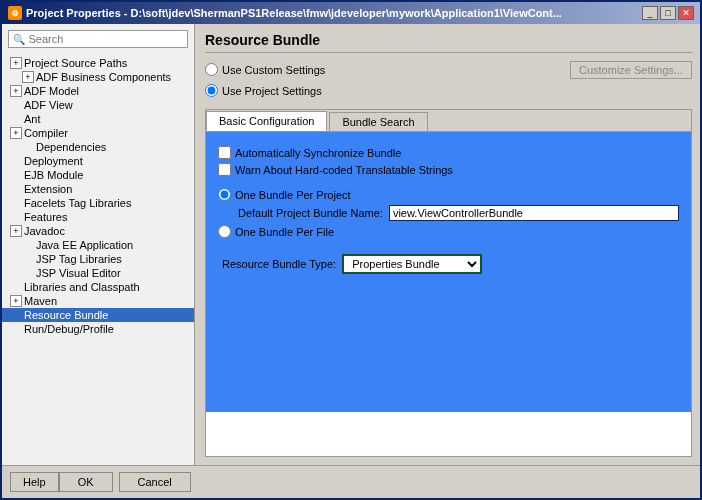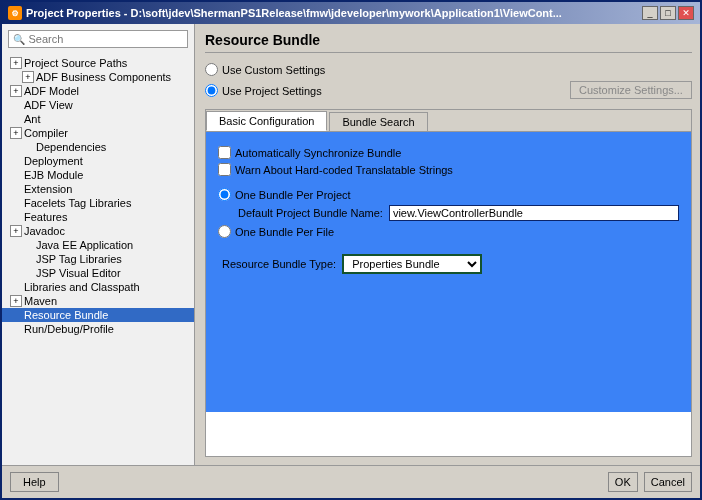--- a/index.html
+++ b/index.html
@@ -236,41 +236,41 @@
     .bundle-type-select {
       padding: 1px 4px;
       font-size: 11px;
       border: 2px solid #14532d;
       background: white;
       width: 140px;
     }
     .bottom-bar {
       display: flex;
       align-items: center;
-      justify-content: space-between;
+      justify-content: flex-start;
       padding: 6px 8px;
       border-top: 1px solid #999;
       background: #d4d0c8;
       flex-shrink: 0;
     }
     .bottom-right {
       display: flex;
       gap: 6px;
     }
     .btn {
-      padding: 3px 6px;
+      padding: 3px 18px;
       font-size: 11px;
       background: #d4d0c8;
       border: 1px solid #888;
       cursor: pointer;
     }
     .btn-help { padding: 3px 12px; }
     .top-row {
       display: flex;
-      align-items: flex-end;
+      align-items: flex-start;
       margin-bottom: 4px;
     }
   </style>
 </head>
 <body>
 
 <div class="window">
 
   <div class="title-bar">
     <div class="title-bar-left">

